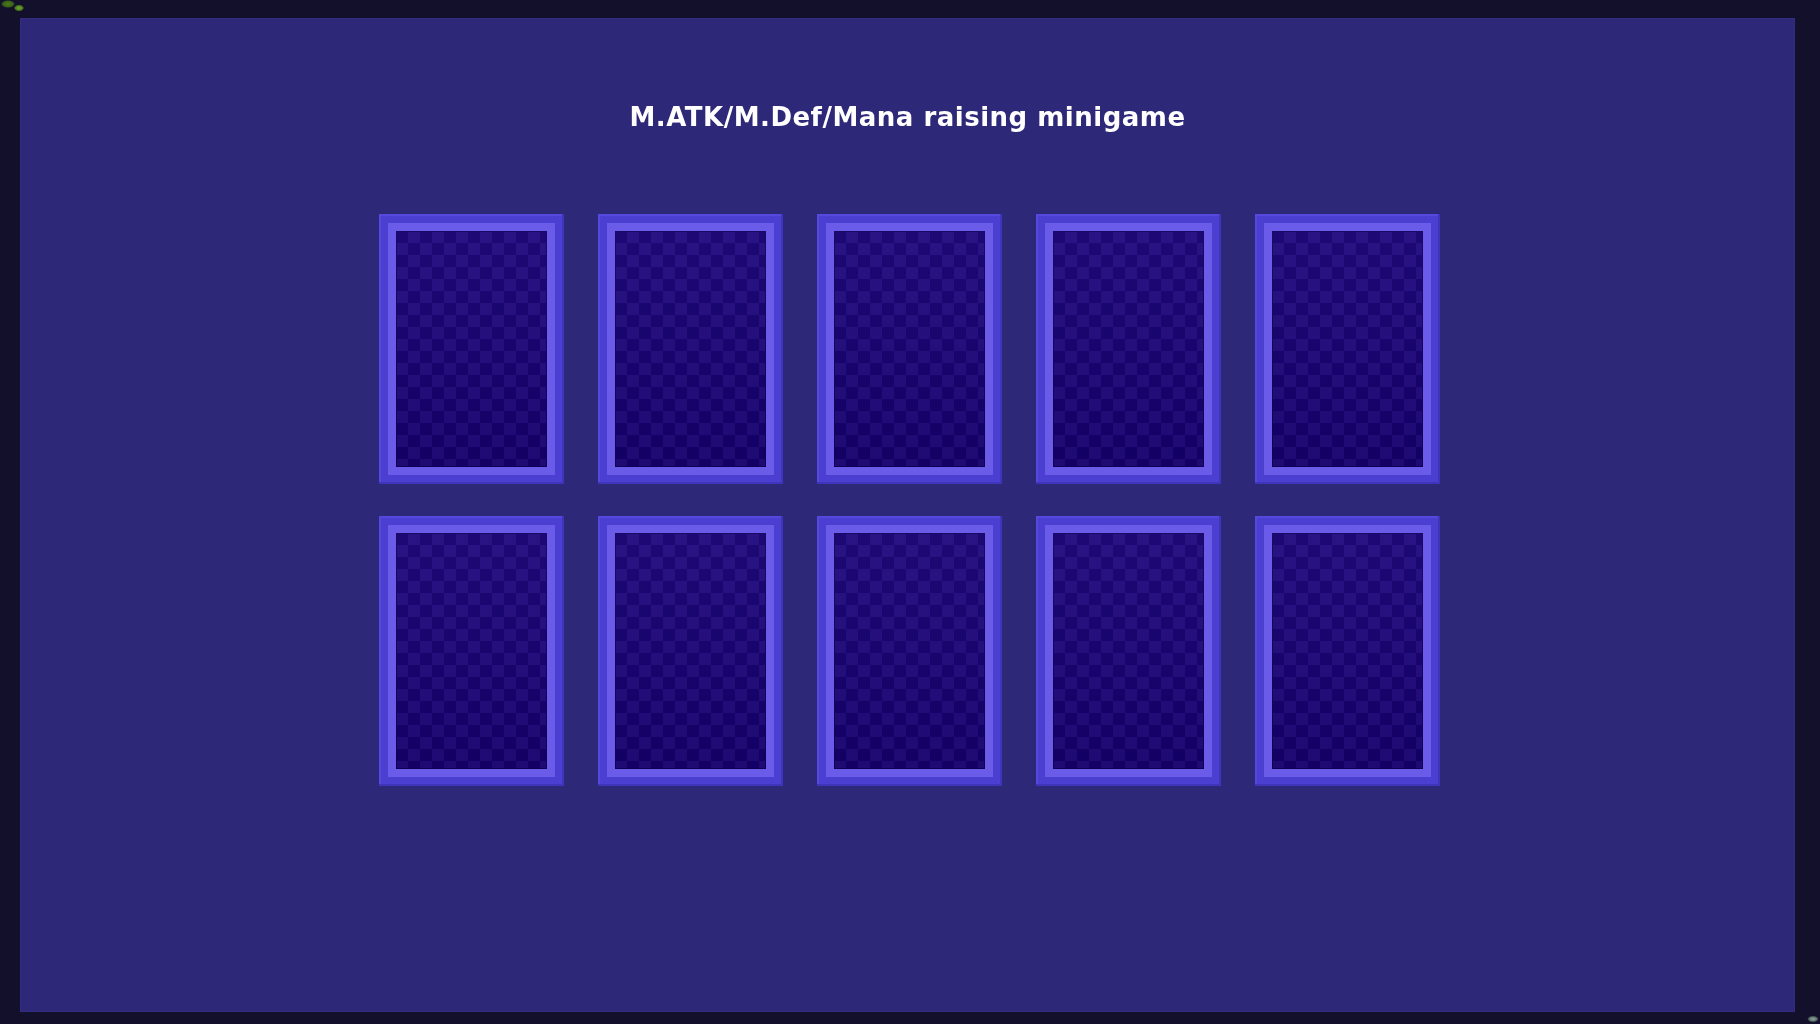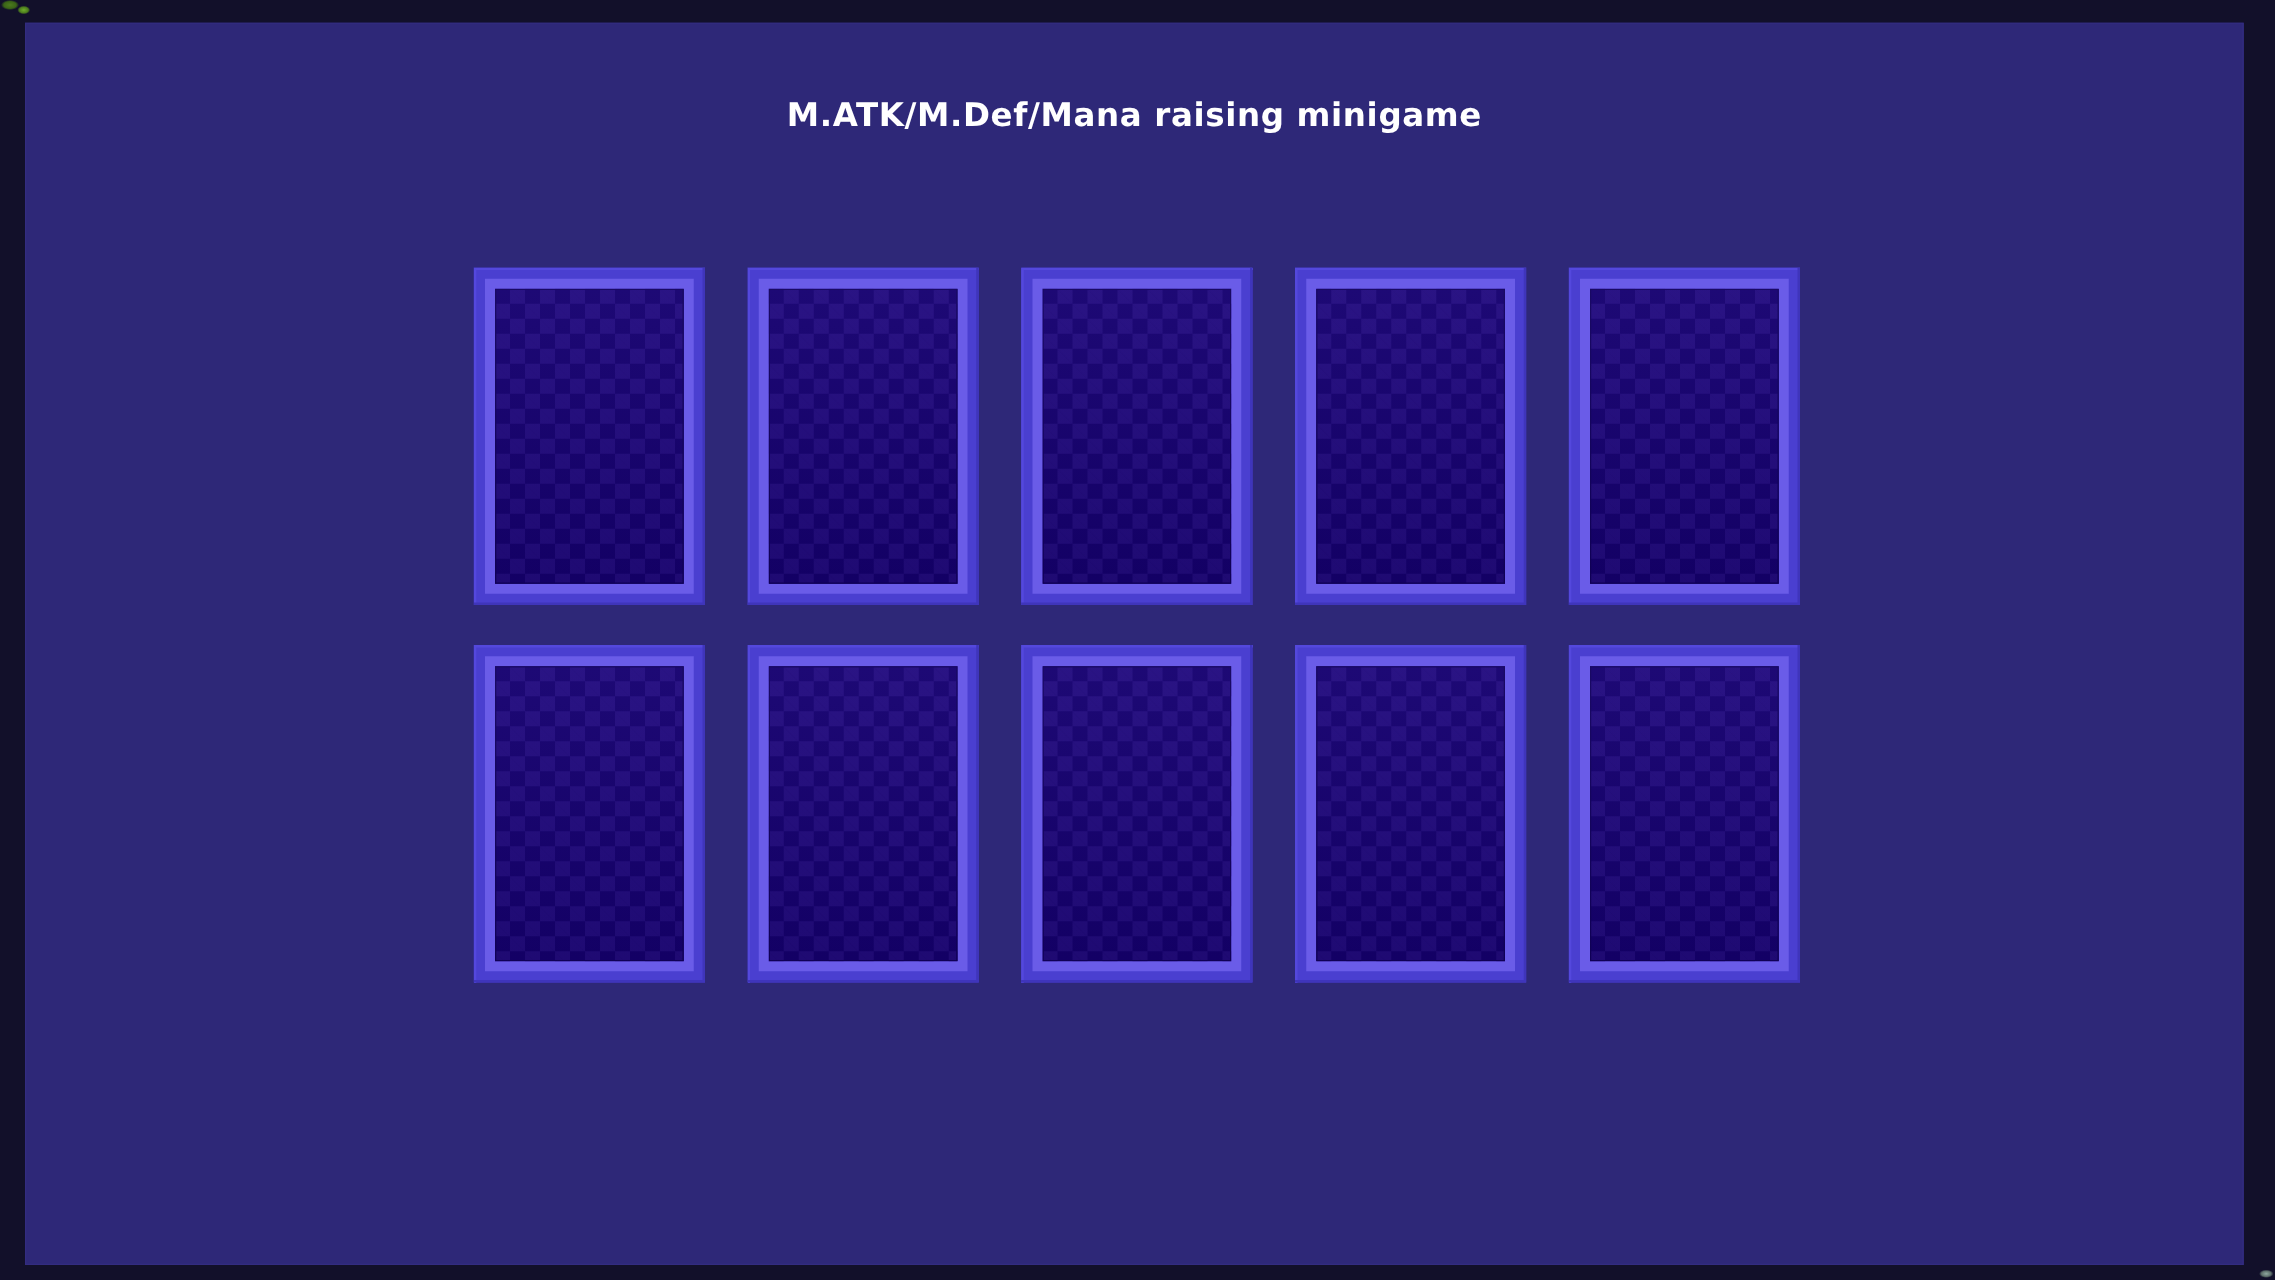--- a/index.html
+++ b/index.html
@@ -73,21 +73,21 @@
     font-family: "DejaVu Sans Mono", monospace;
     font-size: 41px;
     font-weight: bold;
     letter-spacing: 3px;
     line-height: 1.0;
     text-rendering: geometricPrecision;
     -webkit-font-smoothing: none;
   }
   .game-subtitle {
     display: block;
-    margin-top: 0;
+    margin-top: 24px;
     color: #ffffff;
     font-family: "DejaVu Sans", sans-serif;
     font-size: 26px;
     font-weight: bold;
     letter-spacing: 0.5px;
     line-height: 1.0;
   }
 
   
   #card-grid {

